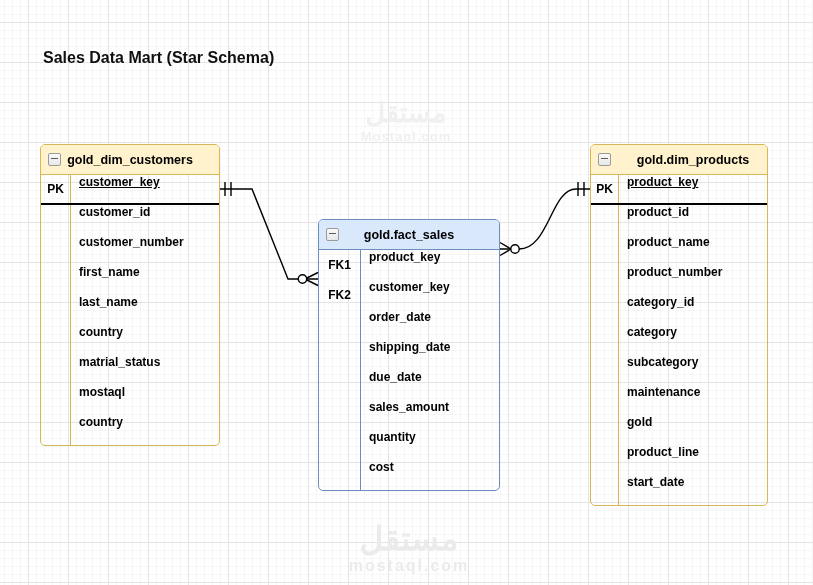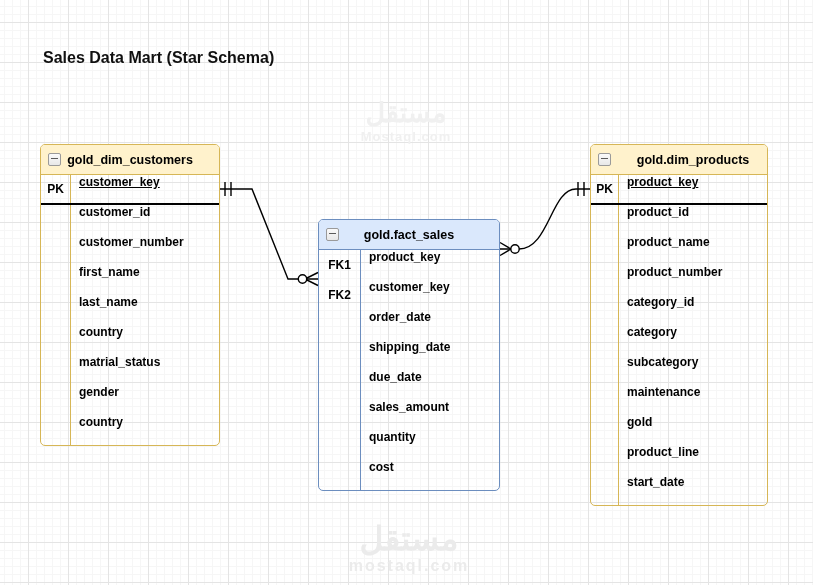--- a/index.html
+++ b/index.html
@@ -125,21 +125,21 @@
       <div class="erow">
         <span class="key-cell" style="width: 30px; border-color: rgb(214, 182, 86);"></span>
         <span class="name-cell">country</span>
       </div>
       <div class="erow">
         <span class="key-cell" style="width: 30px; border-color: rgb(214, 182, 86);"></span>
         <span class="name-cell">matrial_status</span>
       </div>
       <div class="erow">
         <span class="key-cell" style="width: 30px; border-color: rgb(214, 182, 86);"></span>
-        <span class="name-cell">gender</span>
+        <span class="name-cell">mostaql</span>
       </div>
       <div class="erow">
         <span class="key-cell" style="width: 30px; border-color: rgb(214, 182, 86);"></span>
         <span class="name-cell">country</span>
       </div>
     </div>
     <div class="entity" style="left: 318px; top: 174px; width: 182px; border-color: rgb(108, 142, 191); margin-top: 45px;">
       <div class="entity-header" style="background: rgb(218, 232, 252); border-color: rgb(108, 142, 191);">
         <span class="collapse"></span>
         <span>gold.fact_sales</span>

